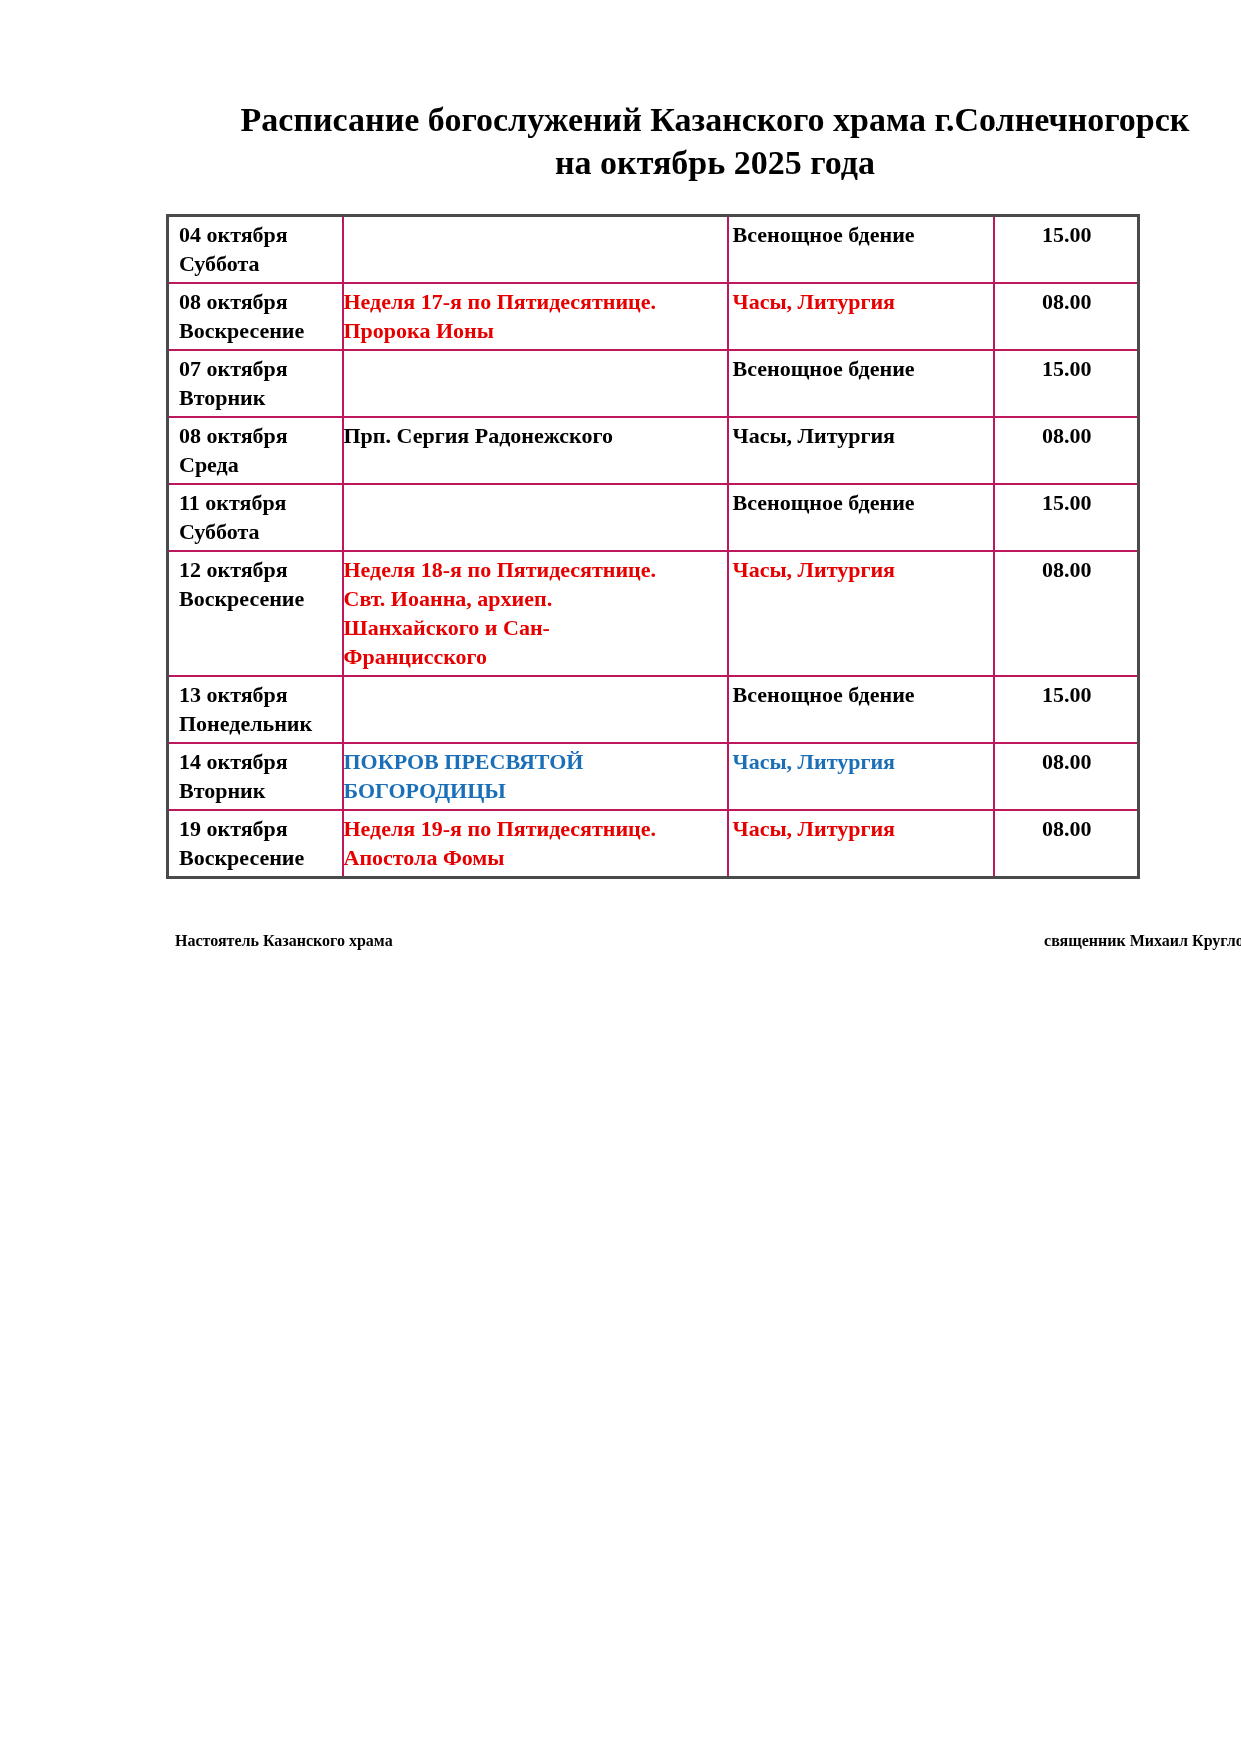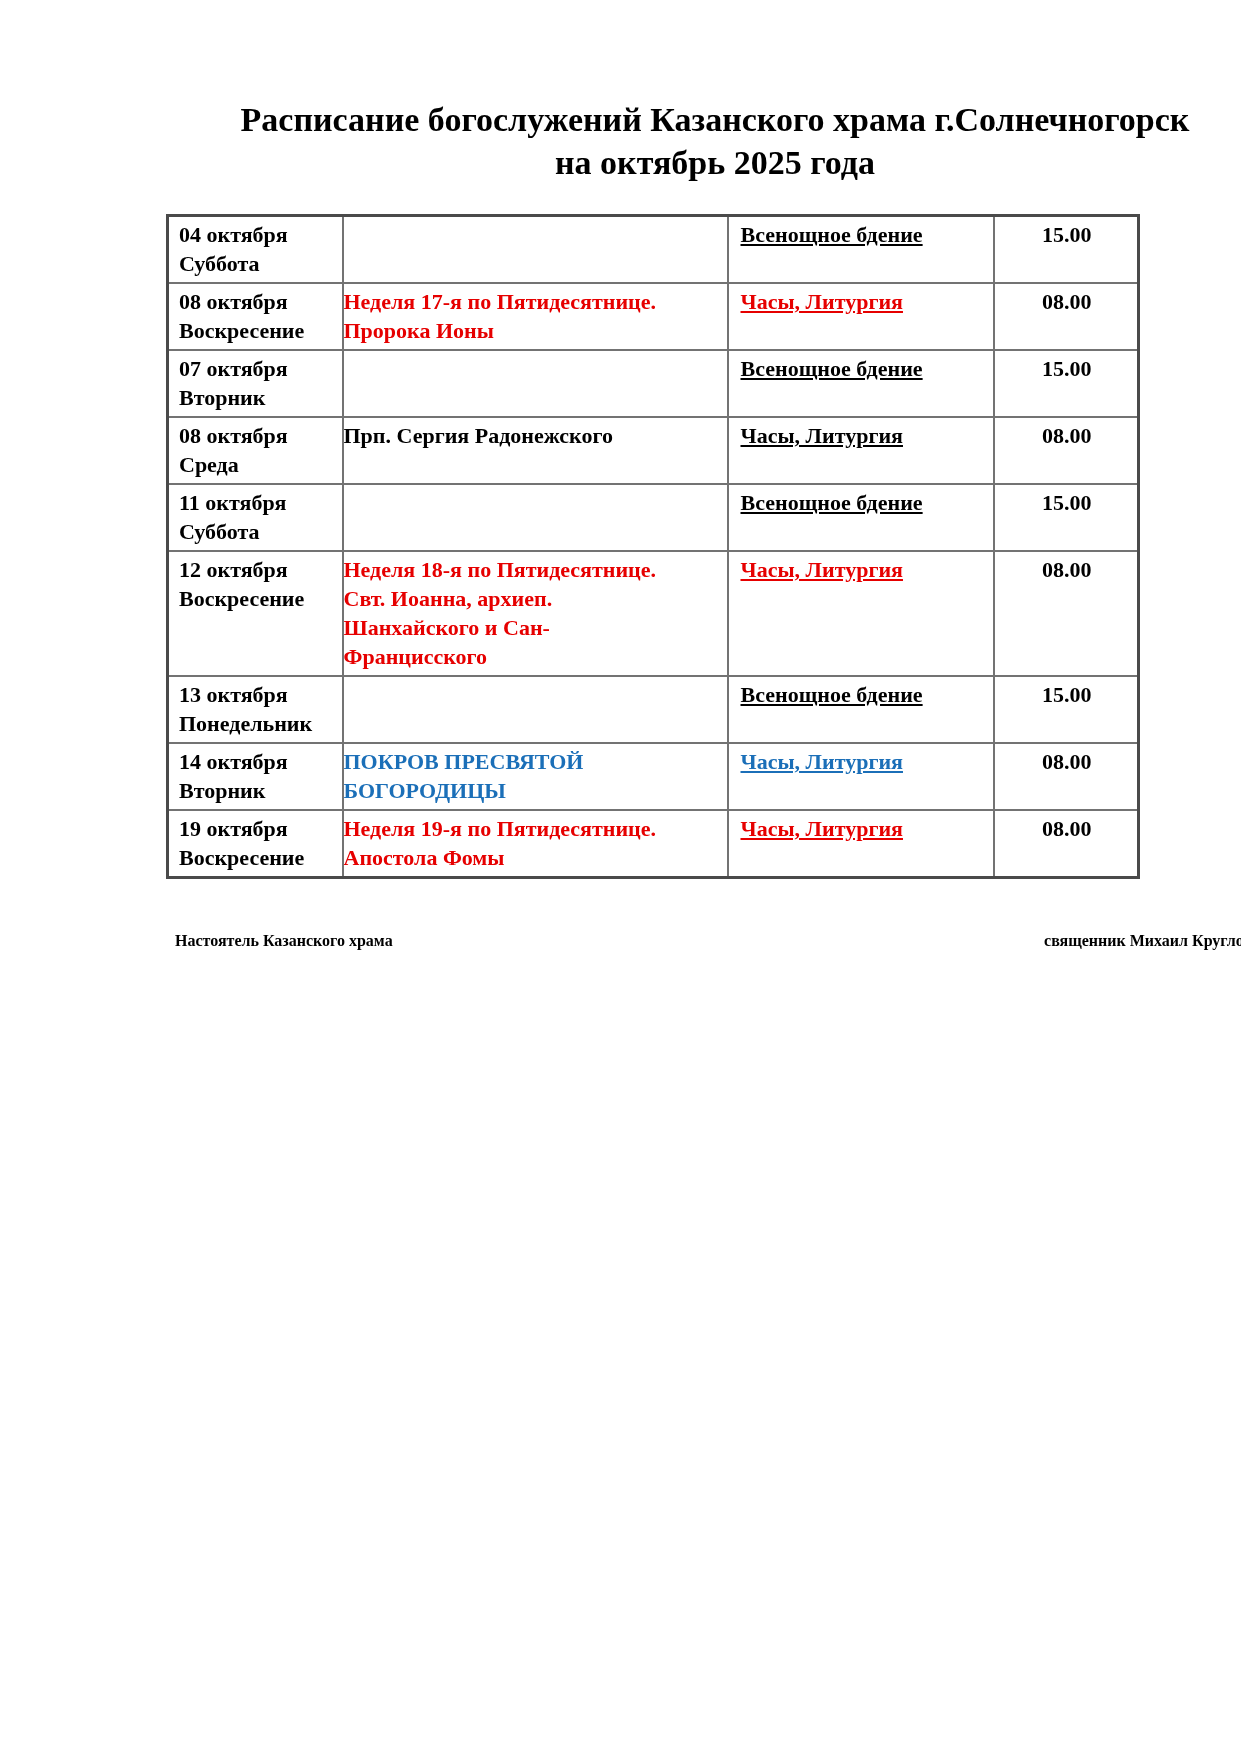--- a/index.html
+++ b/index.html
@@ -25,32 +25,32 @@
     color: #000000;
   }
   .schedule-table {
     margin-top: 30px;
     width: 971px;
     border-collapse: collapse;
     table-layout: fixed;
     border: 3px solid #4a4a4a;
   }
   .schedule-table td {
-    border: 2px solid #737373;
+    border: 2px solid #be185d;
     vertical-align: top;
     font-weight: bold;
     font-size: 22px;
     line-height: 29px;
     padding: 3px 8px 4px 10px;
     white-space: pre-line;
     overflow: hidden;
   }
   .schedule-table td.cell-date   { width: 175px; }
   .schedule-table td.cell-feast  { width: 385px; padding-left: 0; }
-  .schedule-table td.cell-service{ width: 266px; padding-left: 12px; text-decoration: underline; }
+  .schedule-table td.cell-service{ width: 266px; padding-left: 4px; }
   .schedule-table td.cell-time   { width: 145px; text-align: center; color: #000000; }
   .schedule-table tr { height: 61px; }
   .doc-footer {
     margin-top: 48px;
     display: flex;
     justify-content: space-between;
     font-weight: bold;
     font-size: 16px;
     line-height: 28px;
     padding-left: 9px;

